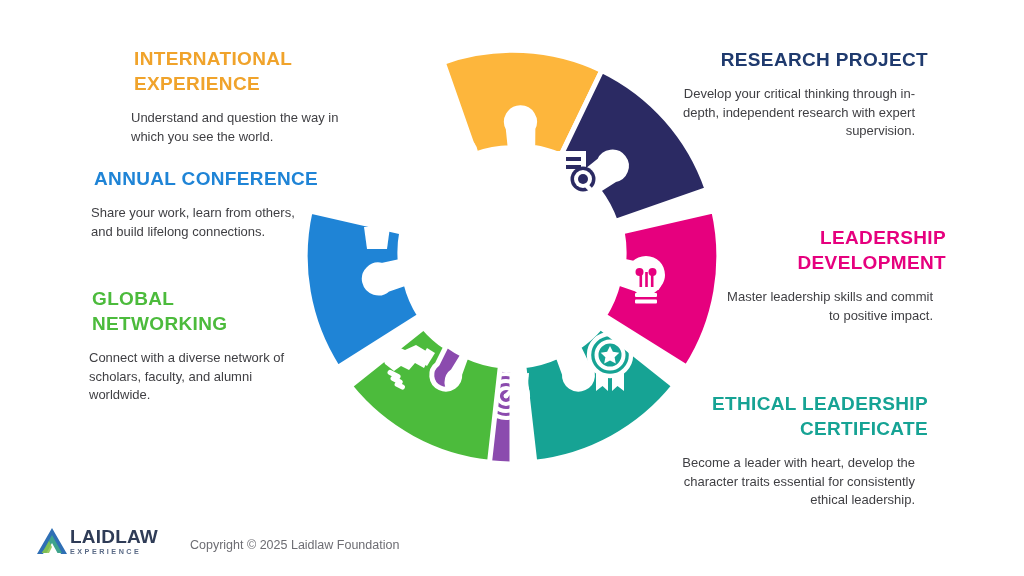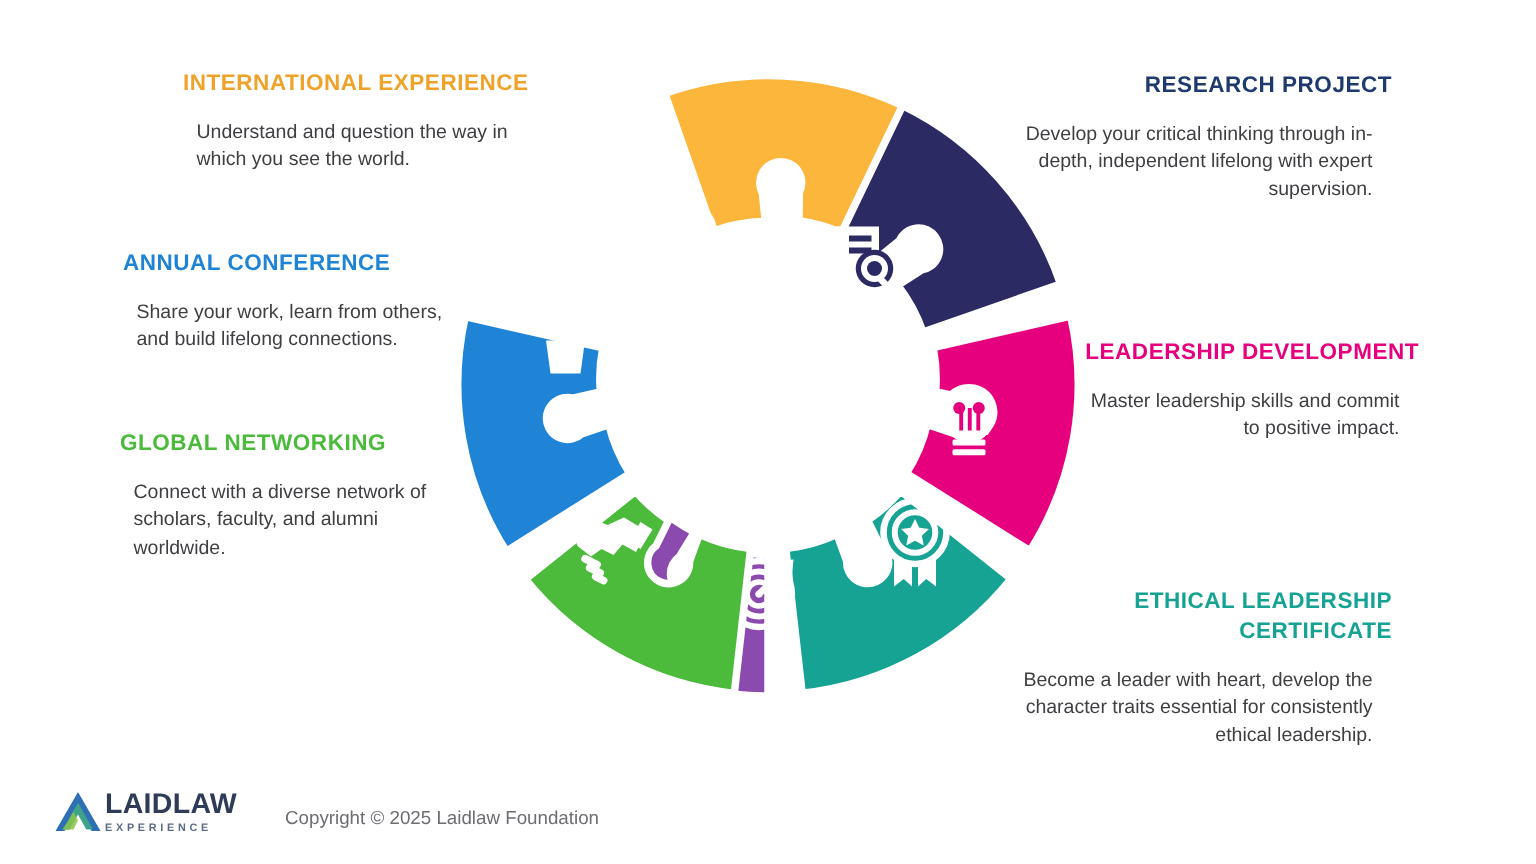--- a/index.html
+++ b/index.html
@@ -21,24 +21,24 @@
     height: 576px;
   }
 
   
   .block {
     position: absolute;
     box-sizing: border-box;
   }
   .block .heading {
     font-weight: bold;
-    font-size: 15px;
+    font-size: 19px;
     letter-spacing: 0.35px;
     line-height: 1.32;
-    margin: 0 0 6px 4px;
+    margin: 0 0 6px 16px;
     text-transform: uppercase;
   }
   .block .body {
     font-size: 13px;
     line-height: 1.42;
     color: #3f3f43;
     margin: 13px;
   }
   .left  { text-align: left; }
   .right { text-align: right; }
@@ -271,21 +271,21 @@
   <div class="block left" id="blk-conference">
     <p class="heading" style="color:#1F84D6;">ANNUAL CONFERENCE</p>
     <p class="body">Share your work, learn from others, and build lifelong connections.</p>
   </div>
 
   <div class="block left" id="blk-action">
   </div>
 
   <div class="block right" id="blk-research">
     <p class="heading" style="color:#1F3A6E;">RESEARCH PROJECT</p>
-    <p class="body">Develop your critical thinking through in-depth, independent lifelong with expert supervision.</p>
+    <p class="body">Develop your critical thinking through in-depth, independent research with expert supervision.</p>
   </div>
 
   <div class="block right" id="blk-ethical">
     <p class="heading" style="color:#16A394;">
       <span>ETHICAL LEADERSHIP</span><br>
       <span>CERTIFICATE</span>
     </p>
     <p class="body">Become a leader with heart, develop the character traits essential for consistently ethical leadership.</p>
   </div>
 

